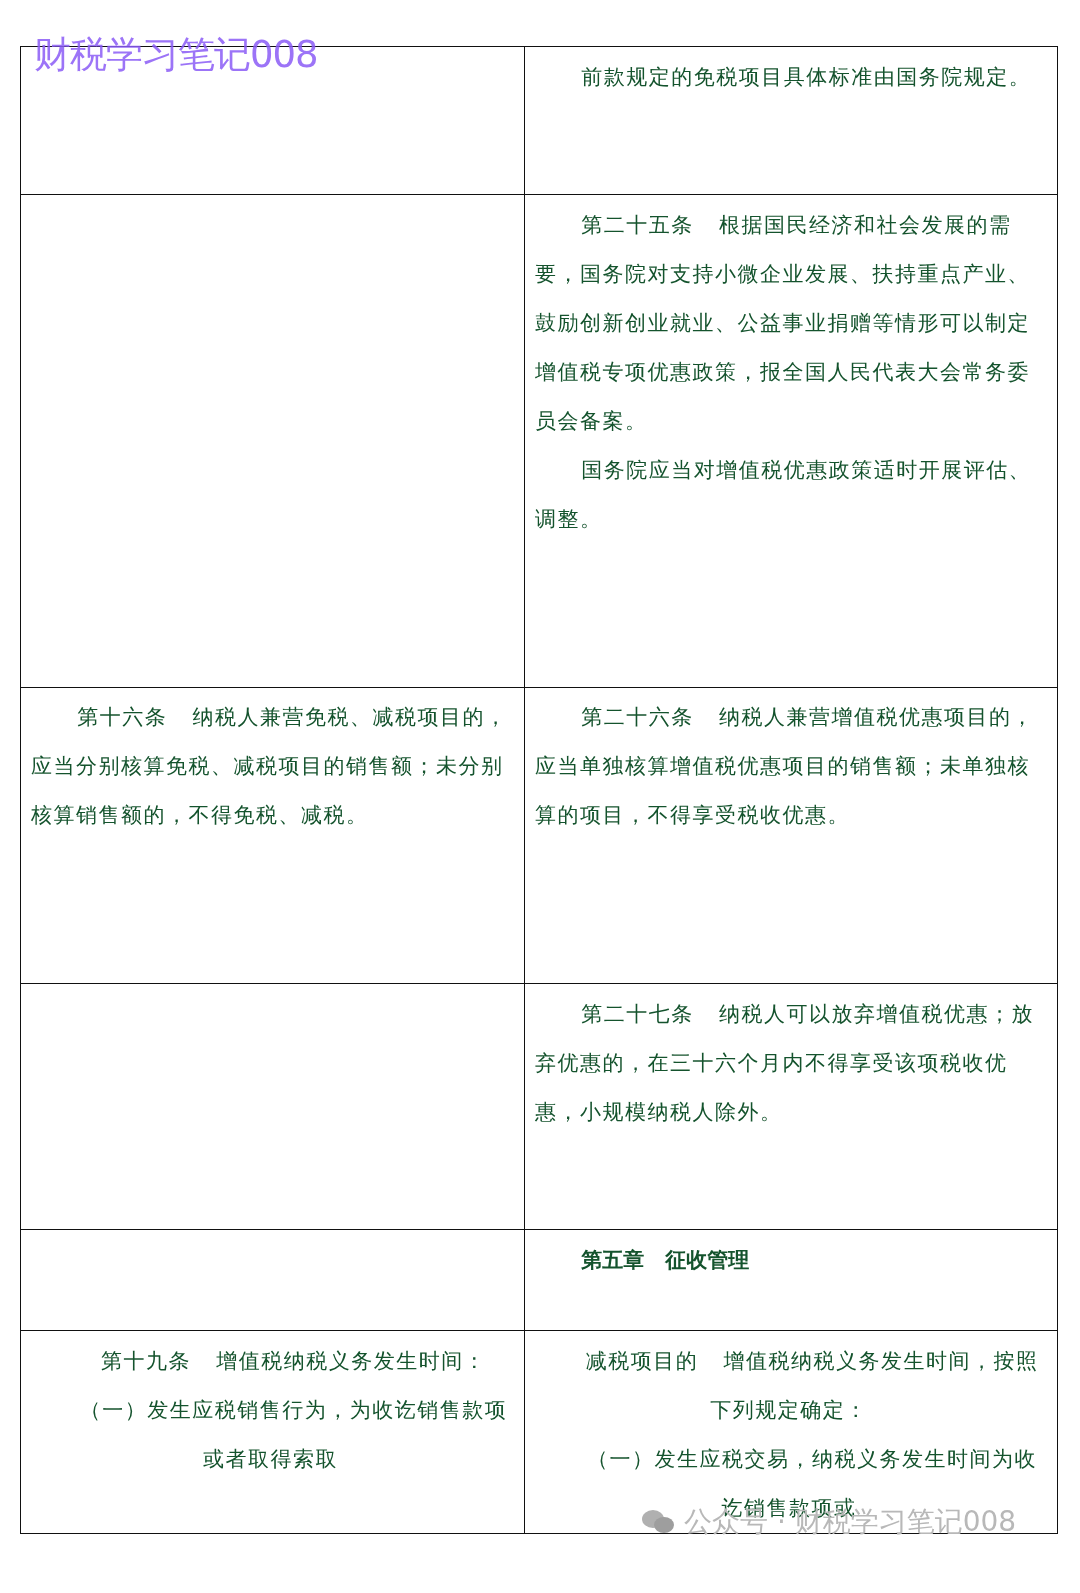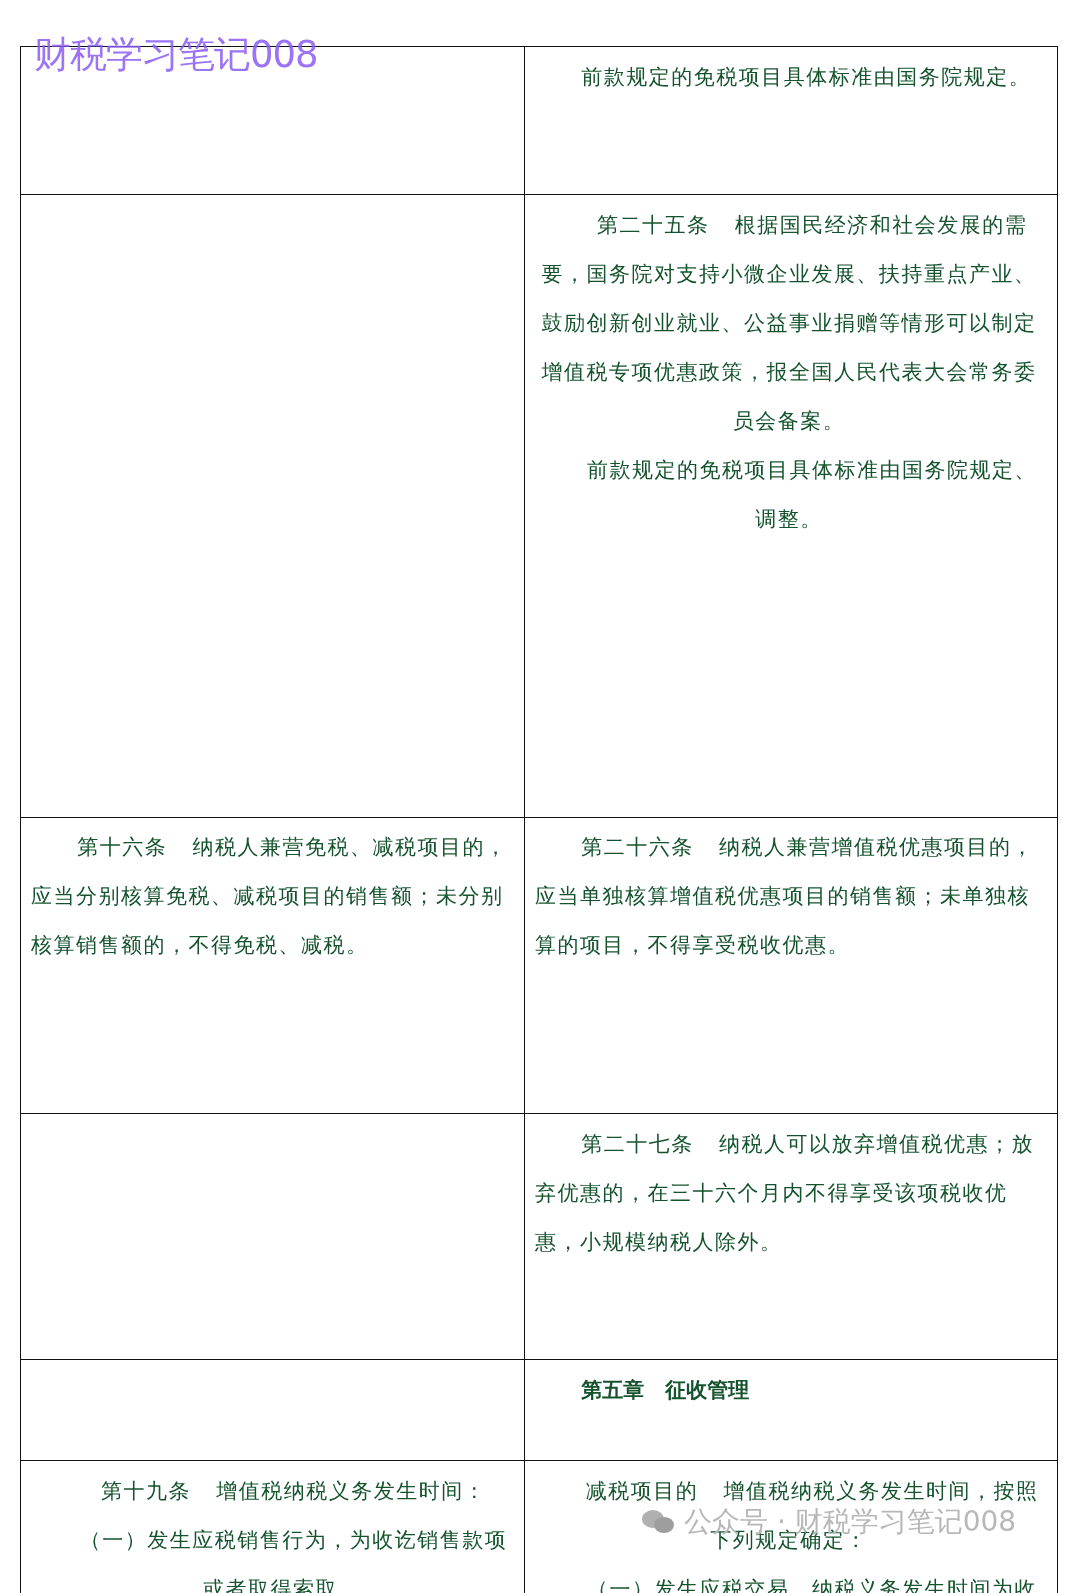--- a/index.html
+++ b/index.html
@@ -93,25 +93,25 @@
 <table class="compare">
 
   <tbody>
       <tr style="height:148px;">
     <td class="col-old"></td>
     <td class="col-new">
       <span class="para indent">前款规定的免税项目具体标准由国务院规定。</span>
     </td>
   </tr>
 
-  <tr style="height:623px;text-align:center;">
+  <tr style="height:493px;">
     <td class="col-old"></td>
     <td class="col-new red">
       <span class="para indent"><span>第二十五条</span><span class="gap"></span><span>根据国民经济和社会发展的需要，国务院对支持小微企业发展、扶持重点产业、鼓励创新创业就业、公益事业捐赠等情形可以制定增值税专项优惠政策，报全国人民代表大会常务委员会备案。</span></span>
-      <span class="para indent">前款规定的免税项目具体标准由国务院规定、调整。</span>
+      <span class="para indent">国务院应当对增值税优惠政策适时开展评估、调整。</span>
     </td>
   </tr>
 
   <tr style="height:296px;font-family:Liberation Mono, monospace;">
     <td class="col-old">
       <span class="para indent"><span>第十六条</span><span class="gap"></span><span>纳税人兼营免税、减税项目的，应当分别核算免税、减税项目的销售额；未分别核算销售额的，不得免税、减税。</span></span>
     </td>
     <td class="col-new">
       <span class="para indent"><span>第二十六条</span><span class="gap"></span><span>纳税人兼营增值税优惠项目的，应当单独核算增值税优惠项目的销售额；未单独核算的项目，不得享受税收优惠。</span></span>
     </td>

